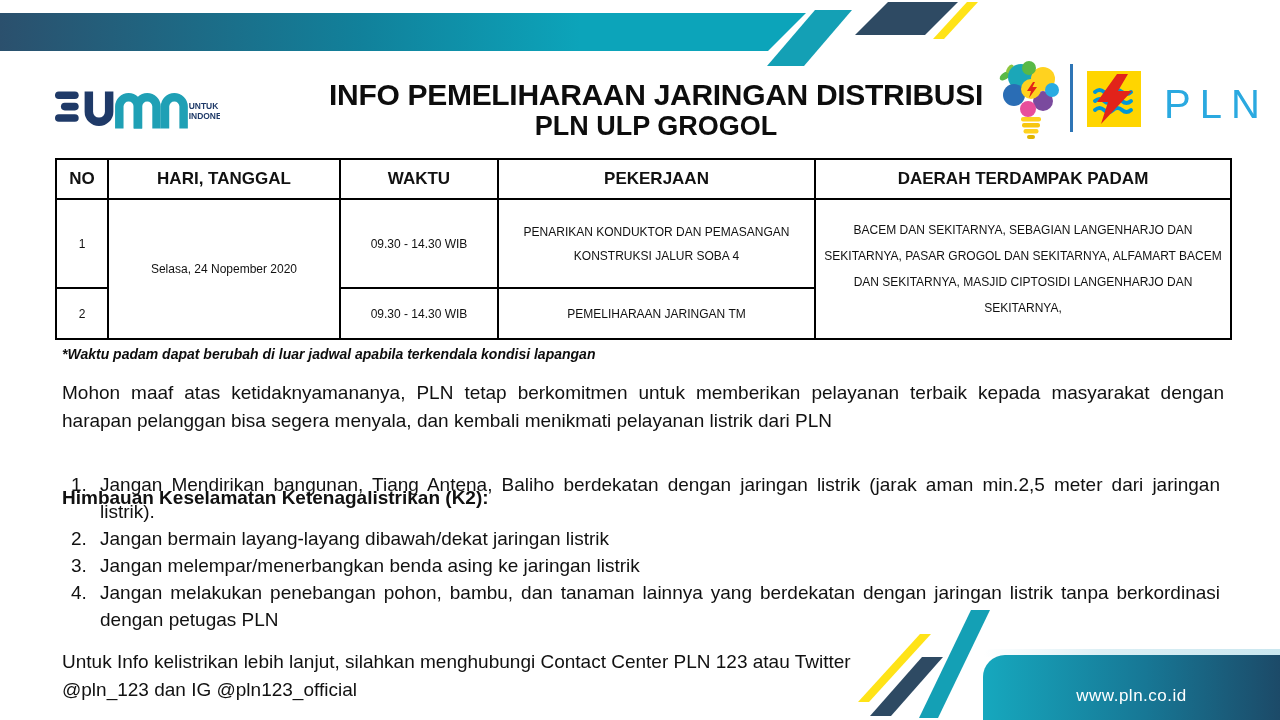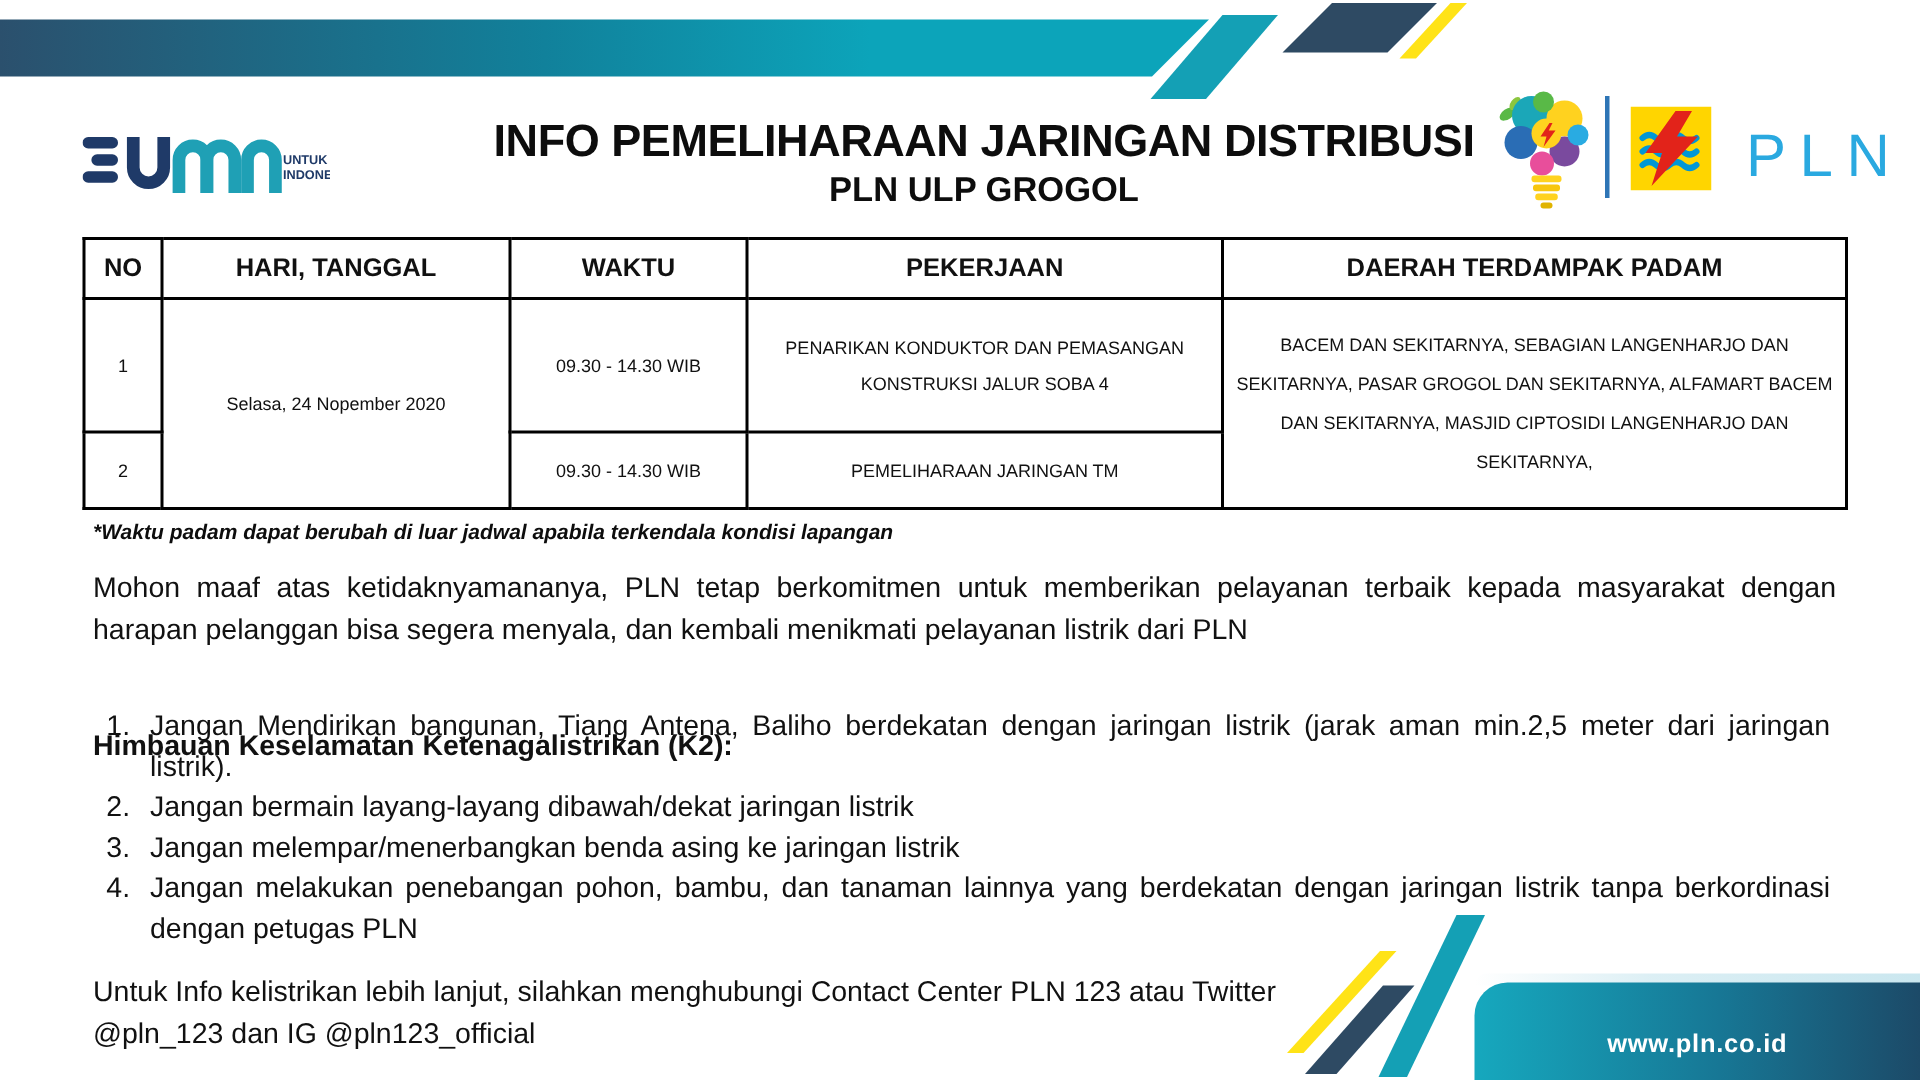--- a/index.html
+++ b/index.html
@@ -11,21 +11,21 @@
   .abs { position:absolute; }
 
   
   #deco-top { left:0; top:0; width:1280px; height:90px; pointer-events:none; }
   #deco-bottom { left:0; bottom:0; width:1280px; height:120px; pointer-events:none; }
 
   
   #bumn-logo { left:55px; top:88px; width:165px; height:44px; }
   #title-block { left:186px; top:78px; width:940px; text-align:center; }
   #page-title { font-size:30px; font-weight:700; letter-spacing:-0.3px; line-height:34px; color:#0d0d0d; }
-  #page-subtitle { font-size:23px; font-weight:700; line-height:28px; color:#0d0d0d; }
+  #page-subtitle { font-size:27px; font-weight:700; line-height:28px; color:#0d0d0d; }
   #bulb-illustration { left:998px; top:60px; width:66px; height:82px; }
   #logo-divider { left:1070px; top:64px; width:3px; height:68px; background:#2E75B6; }
   #pln-mark { left:1087px; top:71px; width:54px; height:56px; }
   #pln-word { left:1152px; top:82px; font-size:40px; font-weight:400; letter-spacing:9px; color:#2AA9E0;margin-left:12px; }
 
   
   #schedule-table { left:55px; top:158px; width:1175px; border-collapse:collapse; table-layout:fixed; }
   #schedule-table th, #schedule-table td {
     border:2px solid #000; text-align:center; vertical-align:middle; overflow:hidden;
   }
@@ -49,21 +49,21 @@
   #contact { left:62px; top:648px; width:812px; font-size:19px; line-height:28px; }
 
   
   #footer-band { left:983px; top:655px; width:297px; height:65px;
     background:linear-gradient(90deg,#16A8BE 0%, #177795 55%, #1C4A68 100%);
     border-top-left-radius:22px; }
   #footer-band-edge { left:983px; top:649px; width:297px; height:8px;
     background:linear-gradient(90deg,#ffffff 0%, #bfe2ec 40%, #9fd3e2 100%);
     border-top-left-radius:22px; opacity:.55; }
   #website { left:983px; top:686px; width:297px; text-align:center;
-    font-size:17px; font-weight:700; color:#ffffff; letter-spacing:.5px; }
+    font-size:17px; font-weight:400; color:#ffffff; letter-spacing:.5px; }
 </style>
 </head>
 <body>
 
 <svg id="deco-top" class="abs" viewBox="0 0 1280 90">
   <defs>
     <linearGradient id="bandGrad" x1="0" y1="0" x2="1" y2="0">
       <stop offset="0" stop-color="#2B506D"></stop>
       <stop offset="0.45" stop-color="#11819B"></stop>
       <stop offset="0.72" stop-color="#0CA4BA"></stop>

